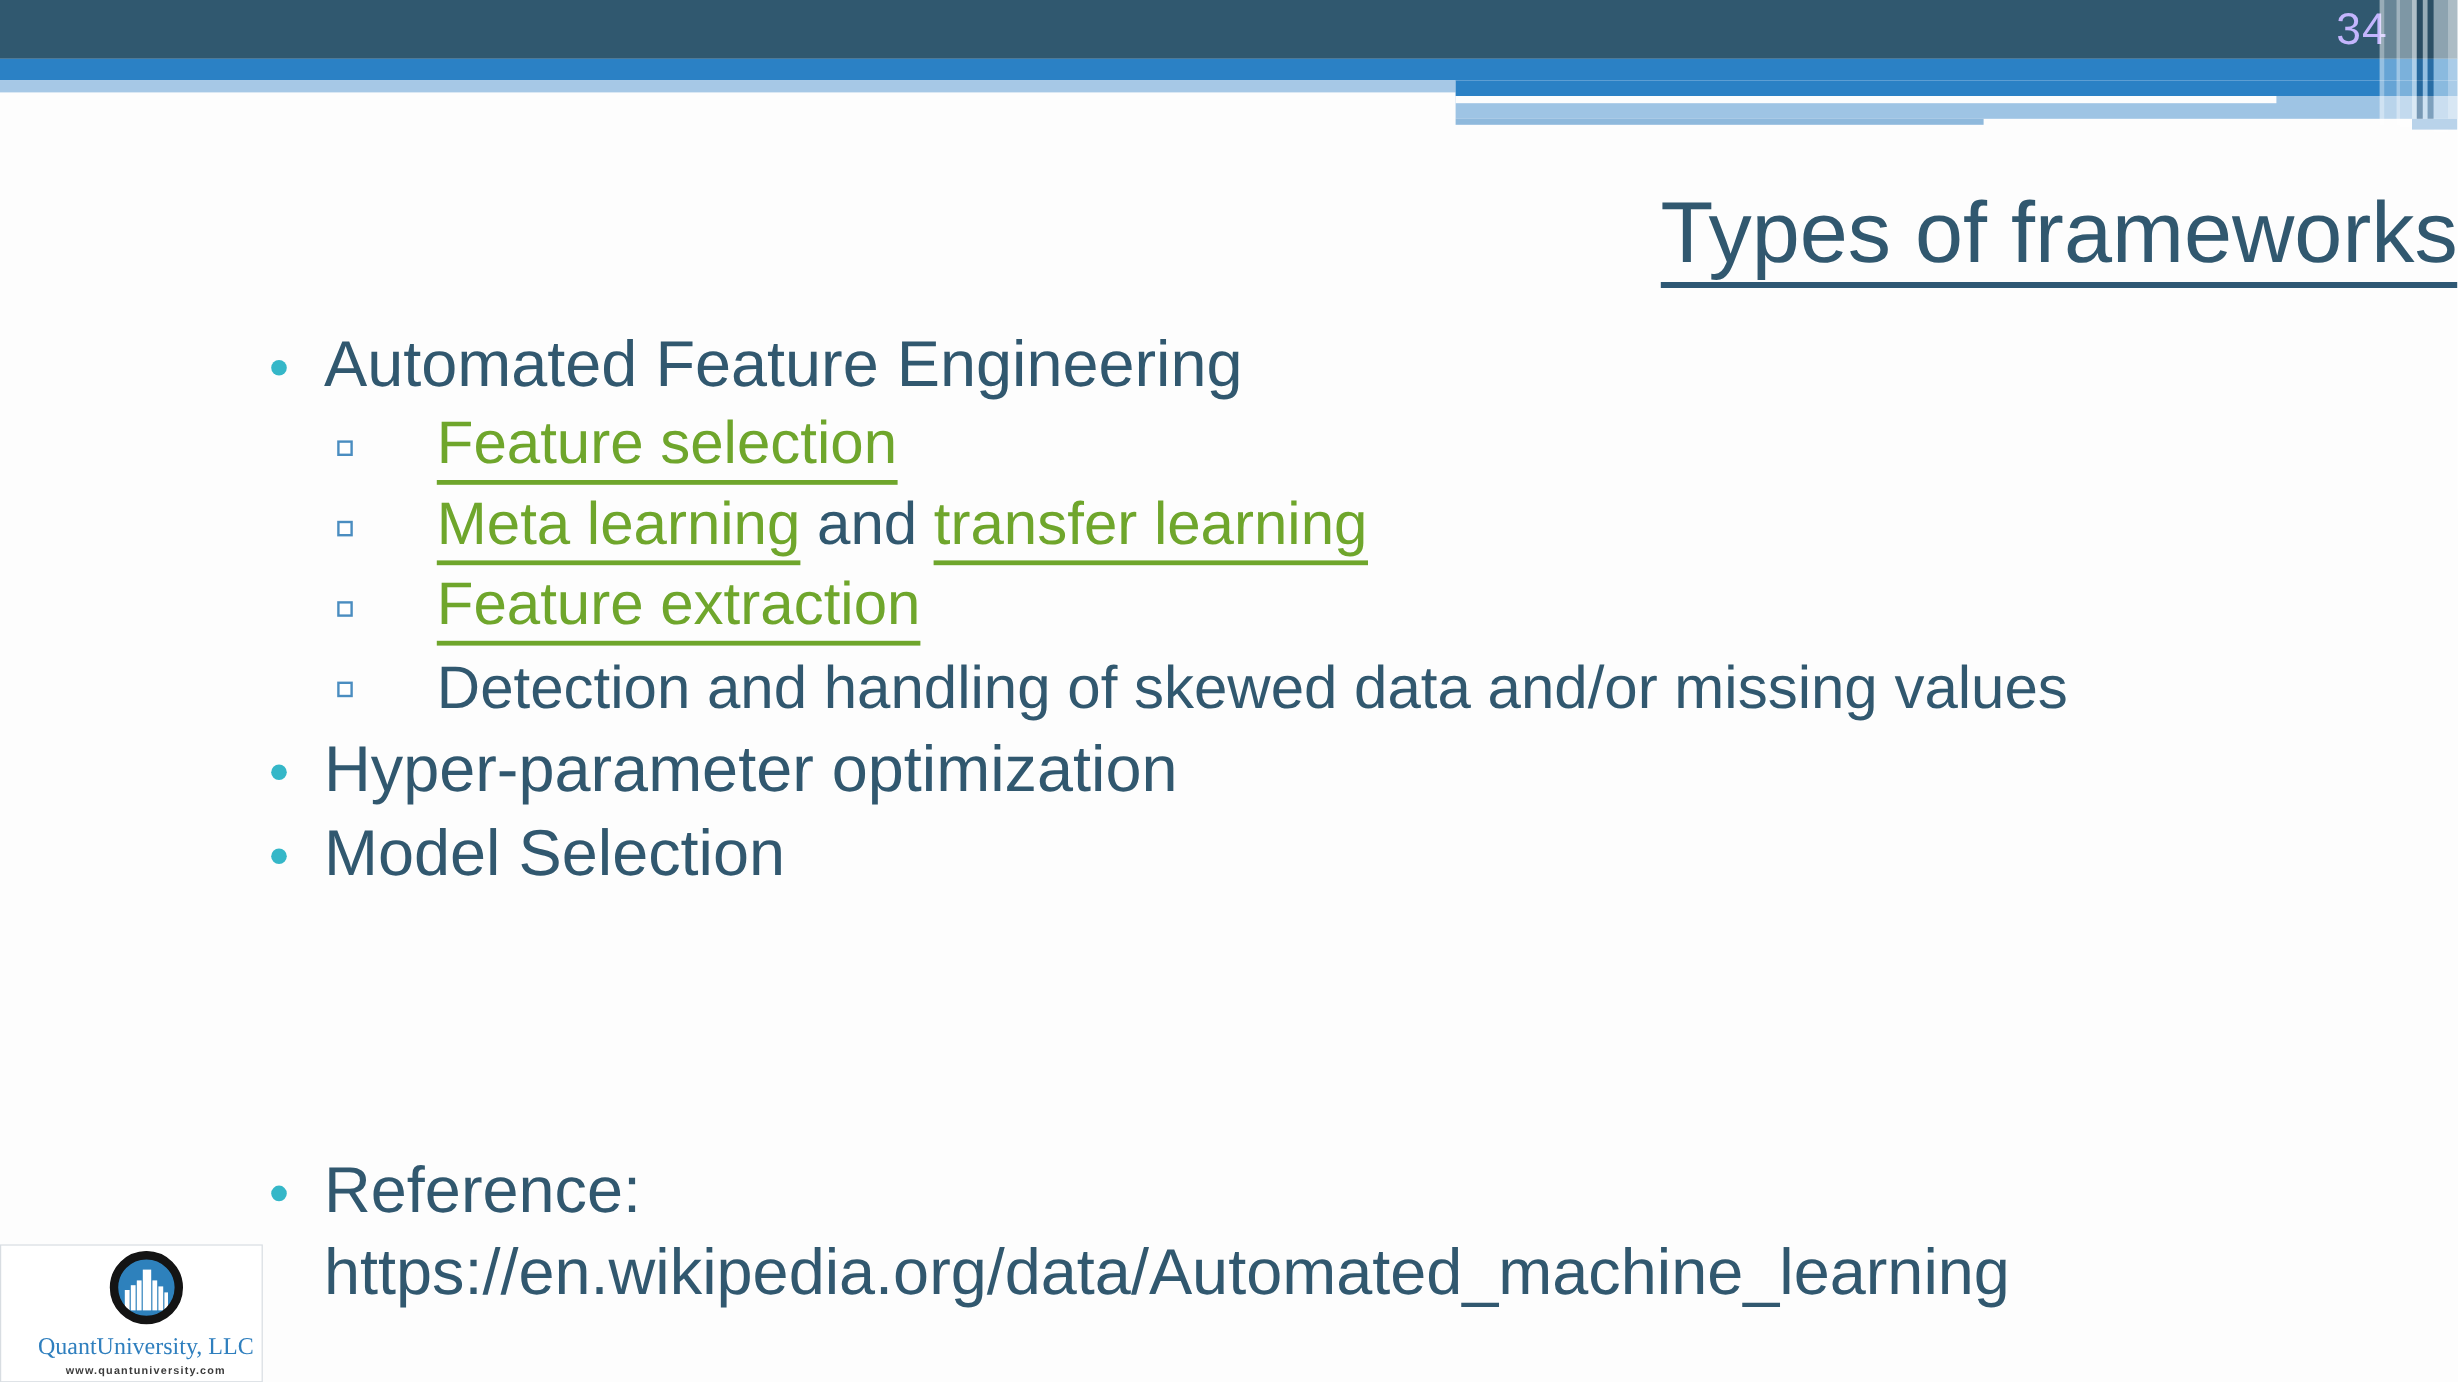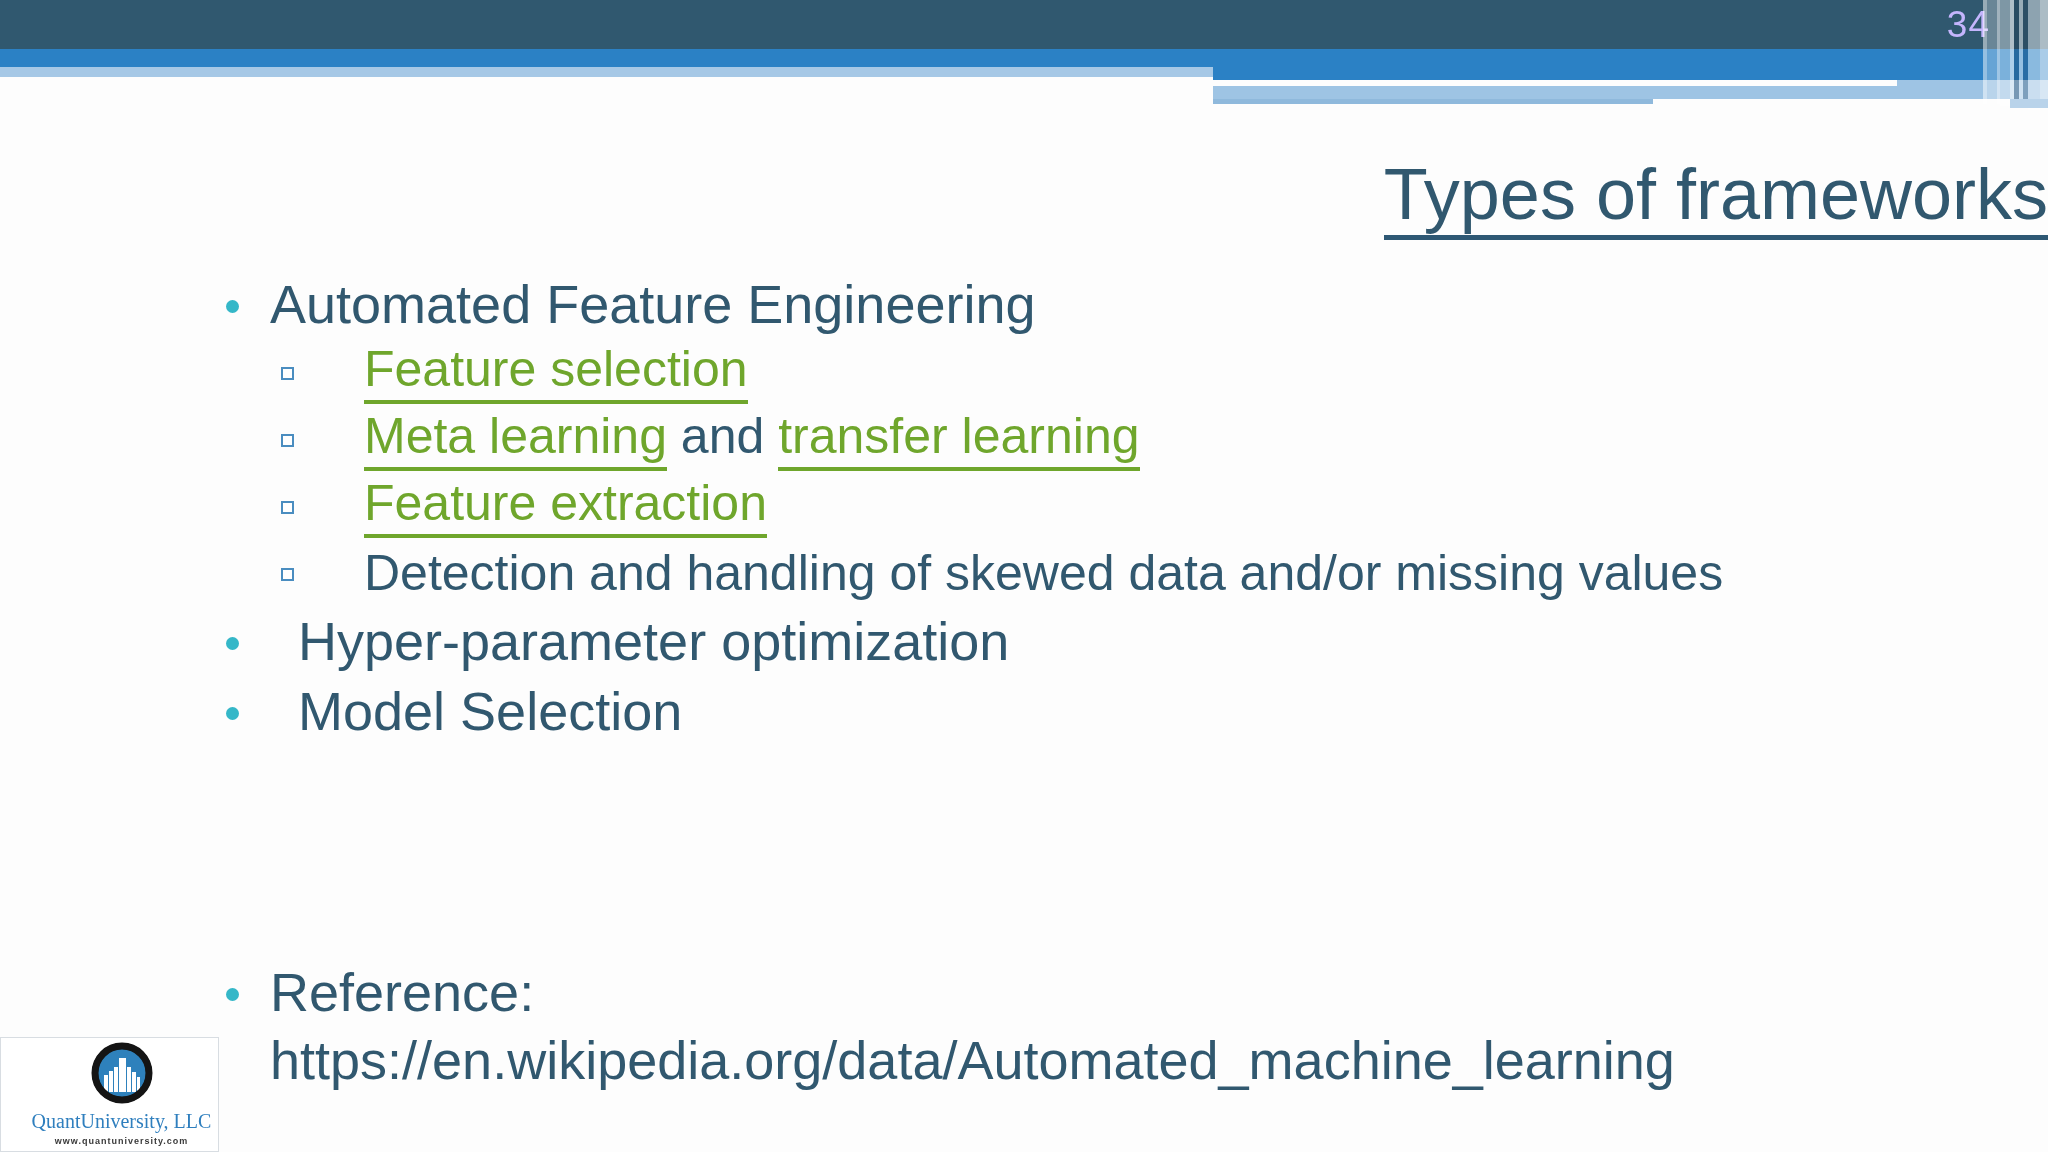--- a/index.html
+++ b/index.html
@@ -37,21 +37,21 @@
 
   .row{display:flex;align-items:center;}
   .l1{padding-left:226px;height:68px;font-size:54px;}
   .l1 .txt{margin-left:31px;white-space:nowrap;}
   .l2{padding-left:281px;height:67px;font-size:50px;gap:48px;}
   .l2 .txt{margin-left:22px;white-space:nowrap;}
   .dot{flex:0 0 13px;width:13px;height:13px;border-radius:50%;background:#35B7C8;margin-top:4px;}
   .sq{flex:0 0 13px;box-sizing:border-box;width:13px;height:13px;border:2px solid #4A8DC0;background:#fff;margin-top:4px;}
   .glink{display:inline-block;color:#6FA62C;text-decoration:none;padding-bottom:2px;border-bottom:4px solid #6FA62C;cursor:pointer;}
   .plain{white-space:pre-wrap;color:#31586F;}
-  .l1b{height:70px;gap:28px;}
+  .l1b{height:70px;}
   .refblock{margin-top:212px;}
   .urlrow{padding-left:270px;height:68px;font-size:54px;}
   .urlrow .txt{margin-left:0;white-space:nowrap;}
 
   
   .logo-card{position:absolute;left:0;top:1037px;width:219px;height:115px;background:#ffffff;
              border:1px solid #d8dde2;box-sizing:border-box;text-align:center;padding-left:24px;}
   .logo-mark{margin-top:3px;}
   .company{font-family:"Liberation Serif",serif;font-size:20px;color:#2F7FBE;margin-top:1px;}
   .website{font-size:9px;font-weight:700;color:#3a3a3a;letter-spacing:1px;margin-top:3px;}

